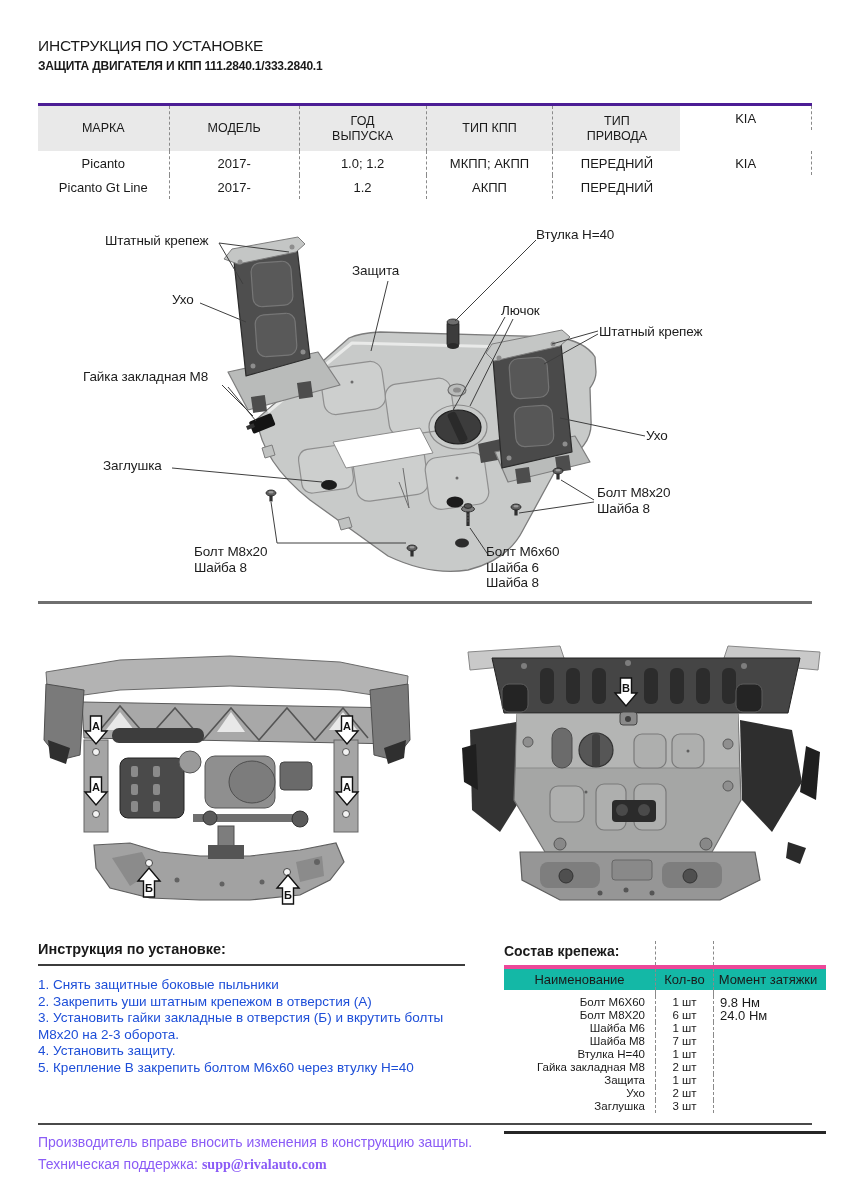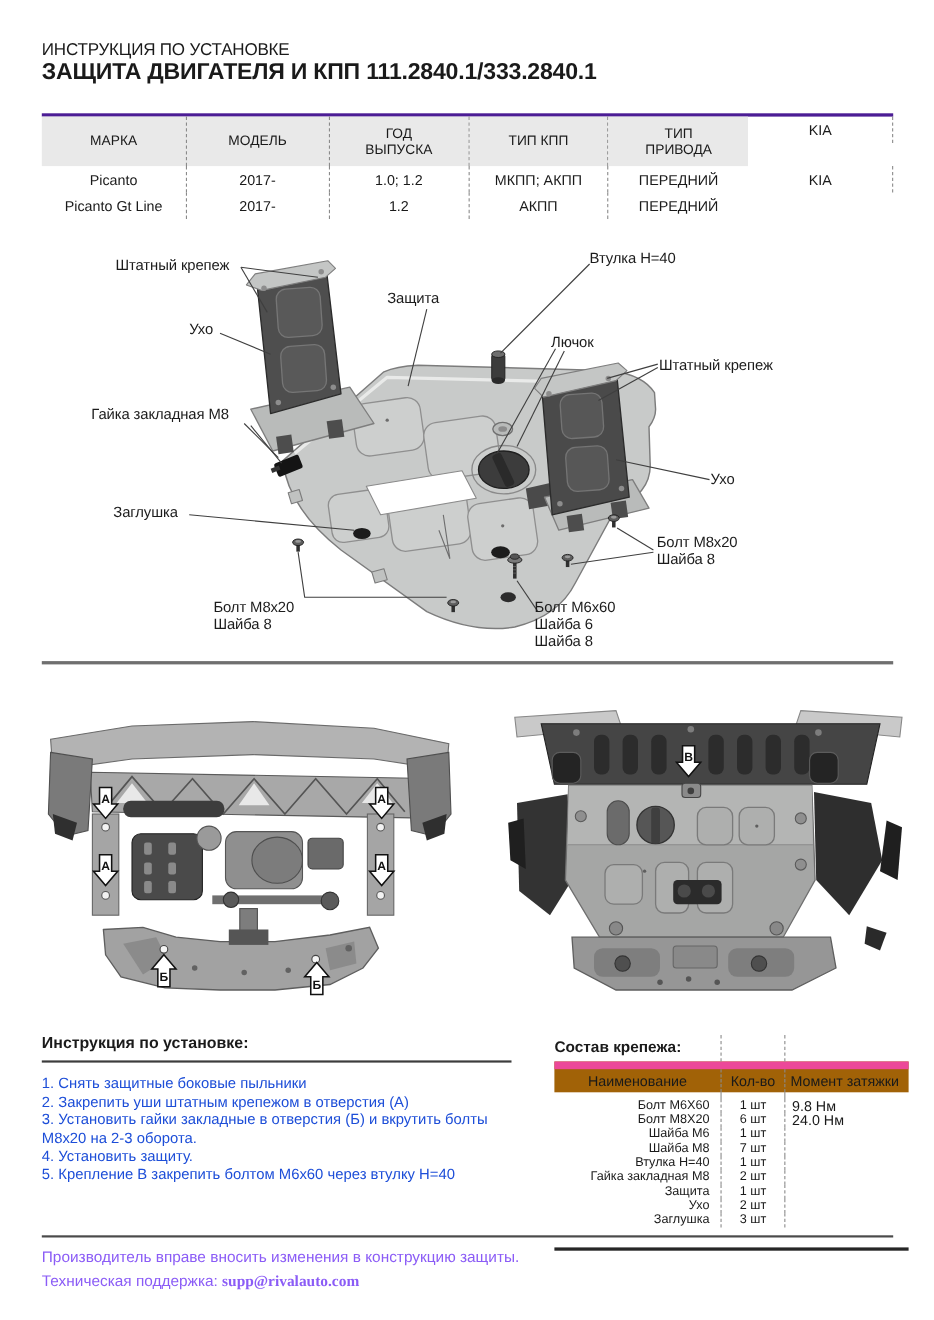--- a/index.html
+++ b/index.html
@@ -3,21 +3,21 @@
 <meta charset="utf-8">
 <style>
   html,body{margin:0;padding:0;background:#ffffff;}
   .page{position:relative;width:849px;height:1184px;background:#fff;
         font-family:"Liberation Sans",sans-serif;color:#1a1a1a;overflow:hidden;}
   .abs{position:absolute;}
 
   
   .title{left:38px;top:36px;line-height:20px;}
   .title .t1{font-size:15.5px;letter-spacing:-0.2px;}
-  .title .t2{font-size:21px;font-weight:bold;letter-spacing:-0.2px;}
+  .title .t2{font-size:12px;font-weight:bold;letter-spacing:-0.2px;}
 
   
   .fit{left:38px;top:103px;width:774px;border-top:3px solid #4c1d95;}
   .fit-grid{display:grid;grid-template-columns:17% 16.8% 16.4% 16.4% 16.4% 17%;}
   .fit-grid > div{box-sizing:border-box;display:flex;align-items:center;justify-content:center;
                   text-align:center;}
   .fit-grid > div.dash{border-right:1px dashed #8a8a8a;}
   .fit-head{background:#e9e9e9;height:45px;font-size:12.5px;line-height:14.5px;white-space:pre-line;}
   .fit-cell{height:24px;font-size:13px;}
 
@@ -35,21 +35,21 @@
   .instr-hr{border-bottom:2px solid #3c3c3c;margin-top:7px;width:427px;}
   .instr-steps{margin-top:11px;font-size:13.5px;line-height:16.5px;color:#1d4ed8;}
 
   
   .hw{left:504px;top:941px;width:322px;border-bottom:3px solid #262626;padding-bottom:18px;}
   .hw-row{display:grid;grid-template-columns:152px 58px 108px;}
   .hw-row > div{box-sizing:border-box;}
   .hw-dash{border-right:1px dashed #8a8a8a;}
   .hw-heading{height:24px;}
   .hw-title{font-size:14px;font-weight:bold;line-height:20px;}
-  .hw-header{border-top:7px solid #ec4899;background:#a16207;height:21px;}
+  .hw-header{border-top:4px solid #ec4899;background:#14b8a6;height:21px;}
   .hw-header div{font-size:13px;display:flex;align-items:center;justify-content:center;}
   .hw-r{height:13px;font-size:11.5px;line-height:13px;}
   .hw-name{text-align:right;padding-right:10px;}
   .hw-qty{text-align:center;}
   .hw-tq{font-size:13px;padding-left:6px;line-height:13px;}
 
   
   .footer{left:38px;top:1131px;font-size:14px;line-height:22px;color:#8b5cf6;}
   .footer b{font-weight:bold;font-family:Liberation Serif, serif;}
 

